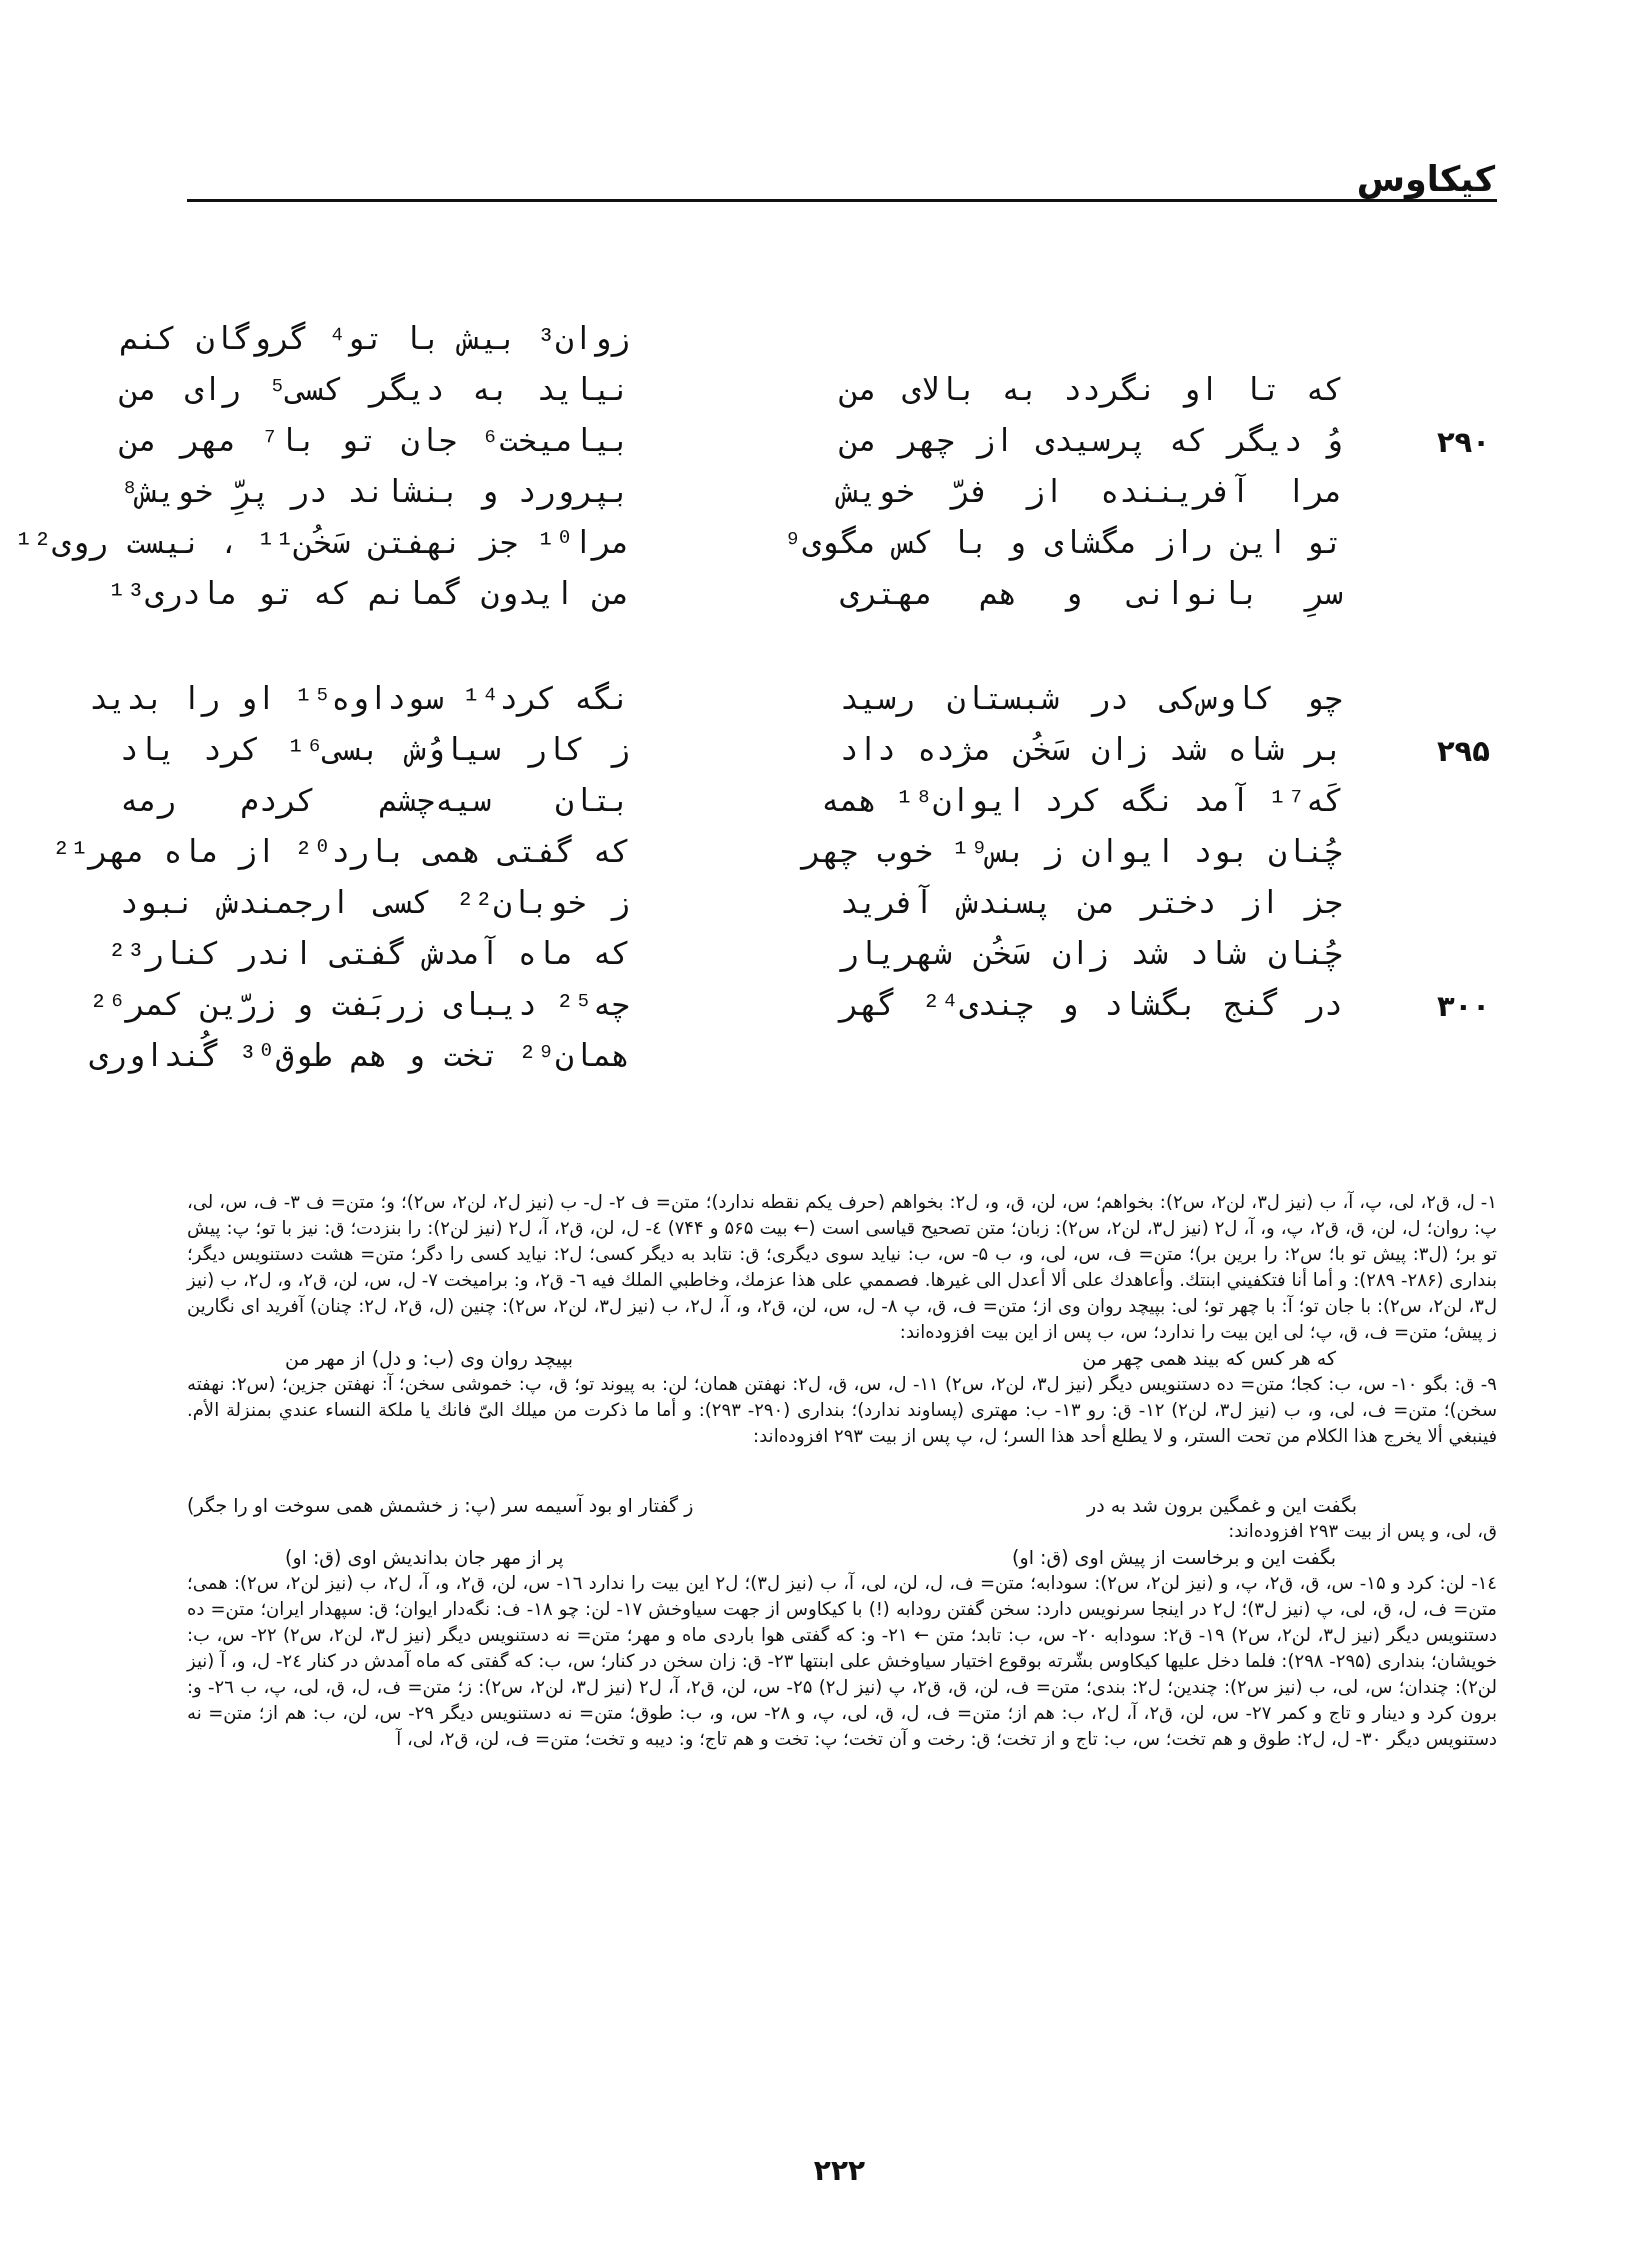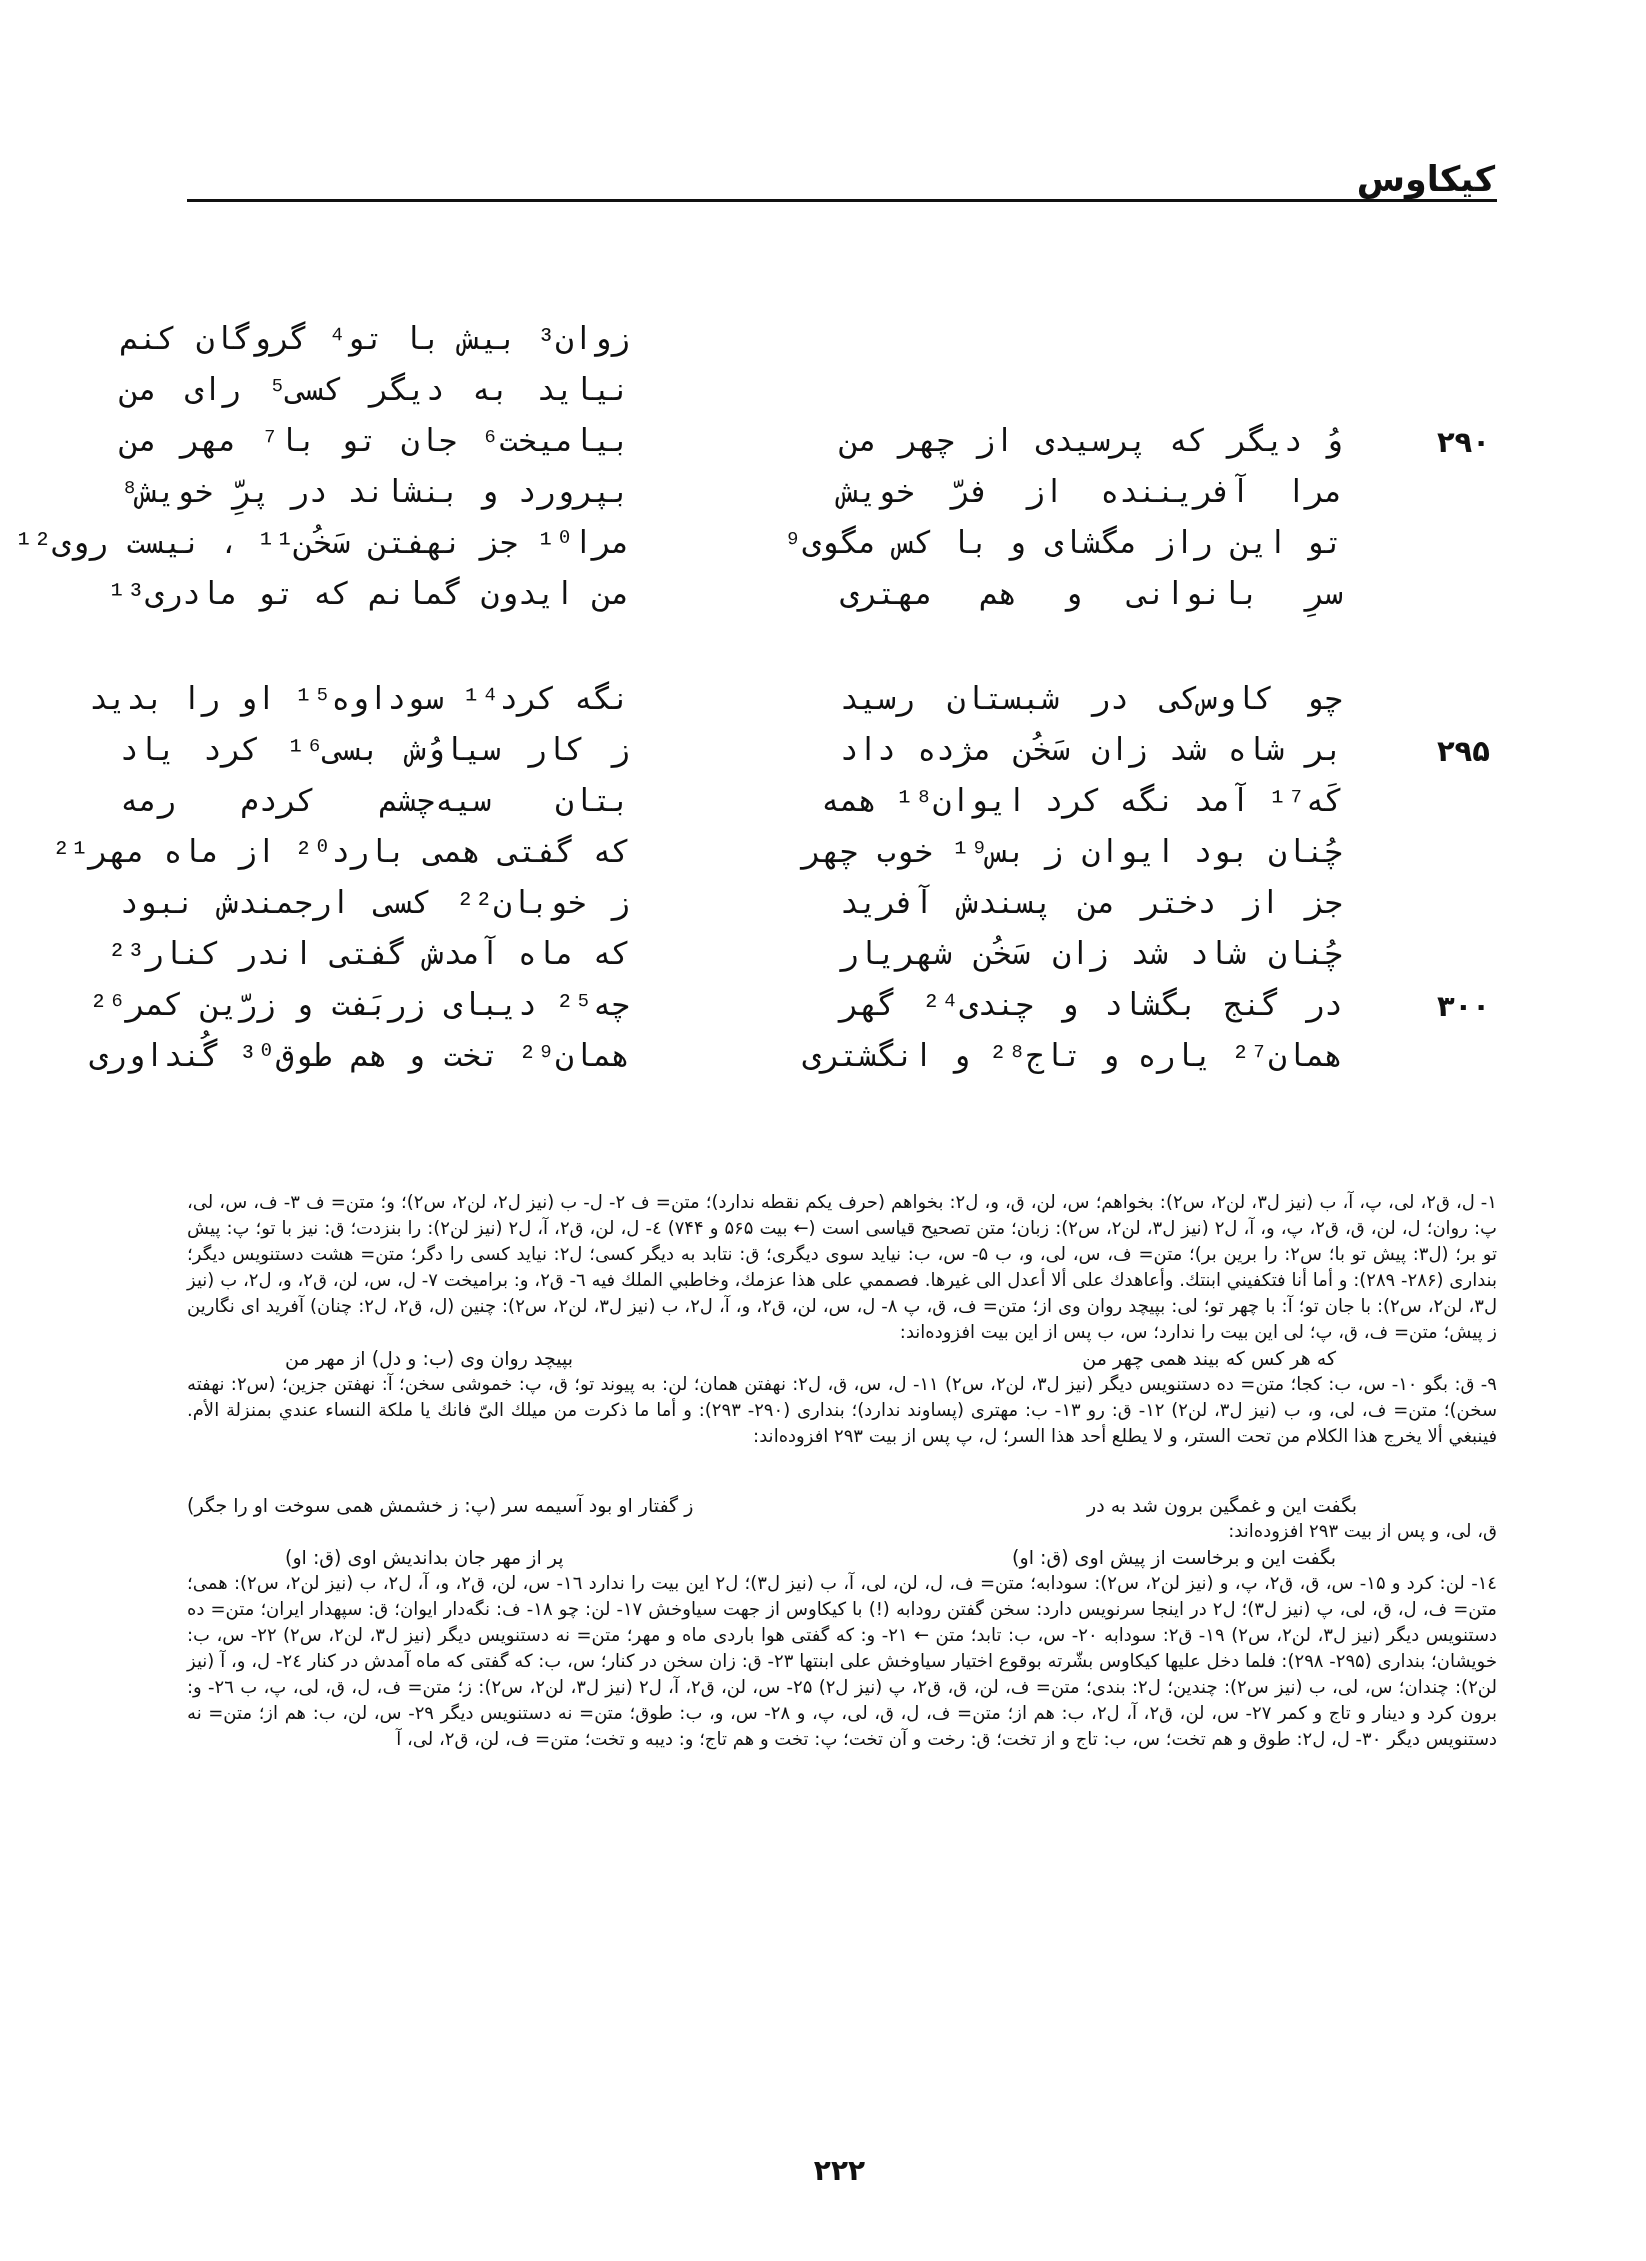--- a/index.html
+++ b/index.html
@@ -54,20 +54,21 @@
   <div class="running-head">کیکاوس</div>
   <div class="head-rule"></div>
 
   <div class="verse-block b1">
     <div class="couplet">
       <span class="verse-num"></span>
       <span class="hem left">زوان³ بیش با تو⁴ گروگان کنم</span>
     </div>
     <div class="couplet">
       <span class="verse-num"></span>
+      <span class="hem right">که تا او نگردد به بالای من</span>
       <span class="hem left">نیاید به دیگر کسی⁵ رای من</span>
     </div>
     <div class="couplet">
       <span class="verse-num">۲۹۰</span>
       <span class="hem right">وُ دیگر که پرسیدی از چهر من</span>
       <span class="hem left">بیامیخت⁶ جان تو با⁷ مهر من</span>
     </div>
     <div class="couplet">
       <span class="verse-num"></span>
       <span class="hem right">مرا آفریننده از فرّ خویش</span>
@@ -116,21 +117,20 @@
       <span class="hem right">چُنان شاد شد زان سَخُن شهریار</span>
       <span class="hem left">که ماه آمدش گفتی اندر کنار²³</span>
     </div>
     <div class="couplet">
       <span class="verse-num">۳۰۰</span>
       <span class="hem right">در گنج بگشاد و چندی²⁴ گهر</span>
       <span class="hem left">چه²⁵ دیبای زربَفت و زرّین کمر²⁶</span>
     </div>
     <div class="couplet">
       <span class="verse-num"></span>
-      <span class="hem right">همان²⁷ یاره و تاج²⁸ و انگشتری</span>
       <span class="hem left">همان²⁹ تخت و هم طوق³⁰ گُنداوری</span>
     </div>
   </div>
 
   <div class="notes">
     <p>۱- ل، ق۲، لی، پ، آ، ب (نیز ل۳، لن۲، س۲): بخواهم؛ س، لن، ق، و، ل۲: بخواهم (حرف یکم نقطه ندارد)؛ متن= ف ۲- ل- ب (نیز ل۲، لن۲، س۲)؛ و؛ متن= ف ۳- ف، س، لی، پ: روان؛ ل، لن، ق، ق۲، پ، و، آ، ل۲ (نیز ل۳، لن۲، س۲): زبان؛ متن تصحیح قیاسی است (← بیت ۵۶۵ و ۷۴۴) ٤- ل، لن، ق۲، آ، ل۲ (نیز لن۲): را بنزدت؛ ق: نیز با تو؛ پ: پیش تو بر؛ (ل۳: پیش تو با؛ س۲: را برین بر)؛ متن= ف، س، لی، و، ب ۵- س، ب: نیاید سوی دیگری؛ ق: نتابد به دیگر کسی؛ ل۲: نیاید کسی را دگر؛ متن= هشت دستنویس دیگر؛ بنداری (۲۸۶- ۲۸۹): و أما أنا فتكفيني ابنتك. وأعاهدك على ألا أعدل الى غيرها. فصممي على هذا عزمك، وخاطبي الملك فيه ٦- ق۲، و: برامیخت ۷- ل، س، لن، ق۲، و، ل۲، ب (نیز ل۳، لن۲، س۲): با جان تو؛ آ: با چهر تو؛ لی: بپیچد روان وی از؛ متن= ف، ق، پ ۸- ل، س، لن، ق۲، و، آ، ل۲، ب (نیز ل۳، لن۲، س۲): چنین (ل، ق۲، ل۲: چنان) آفرید ای نگارین ز پیش؛ متن= ف، ق، پ؛ لی این بیت را ندارد؛ س، ب پس از این بیت افزوده‌اند:</p>
     <div class="inset-verse">
       <span>که هر کس که بیند همی چهر من</span>
       <span>بپیچد روان وی (ب: و دل) از مهر من</span>
     </div>

